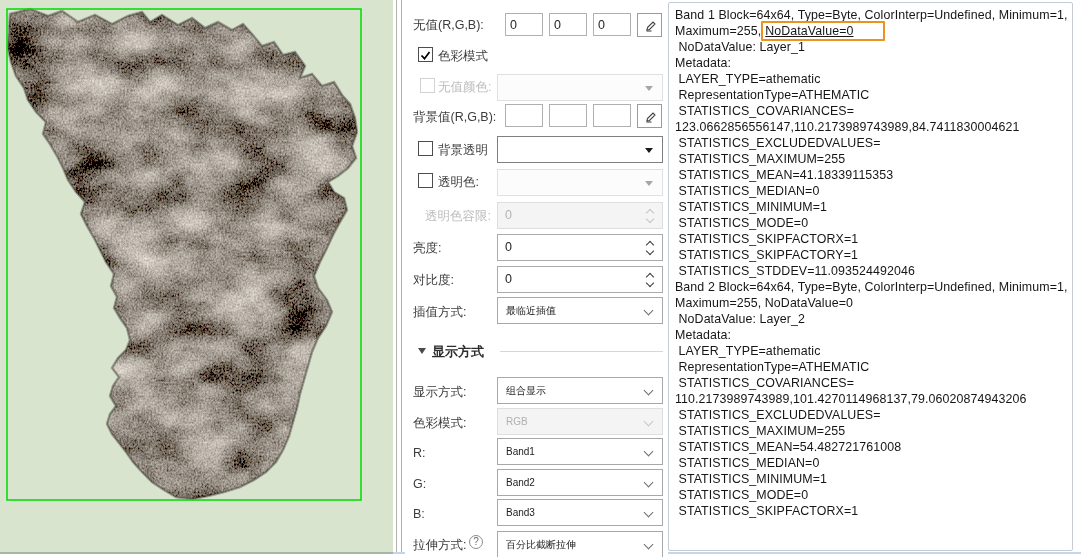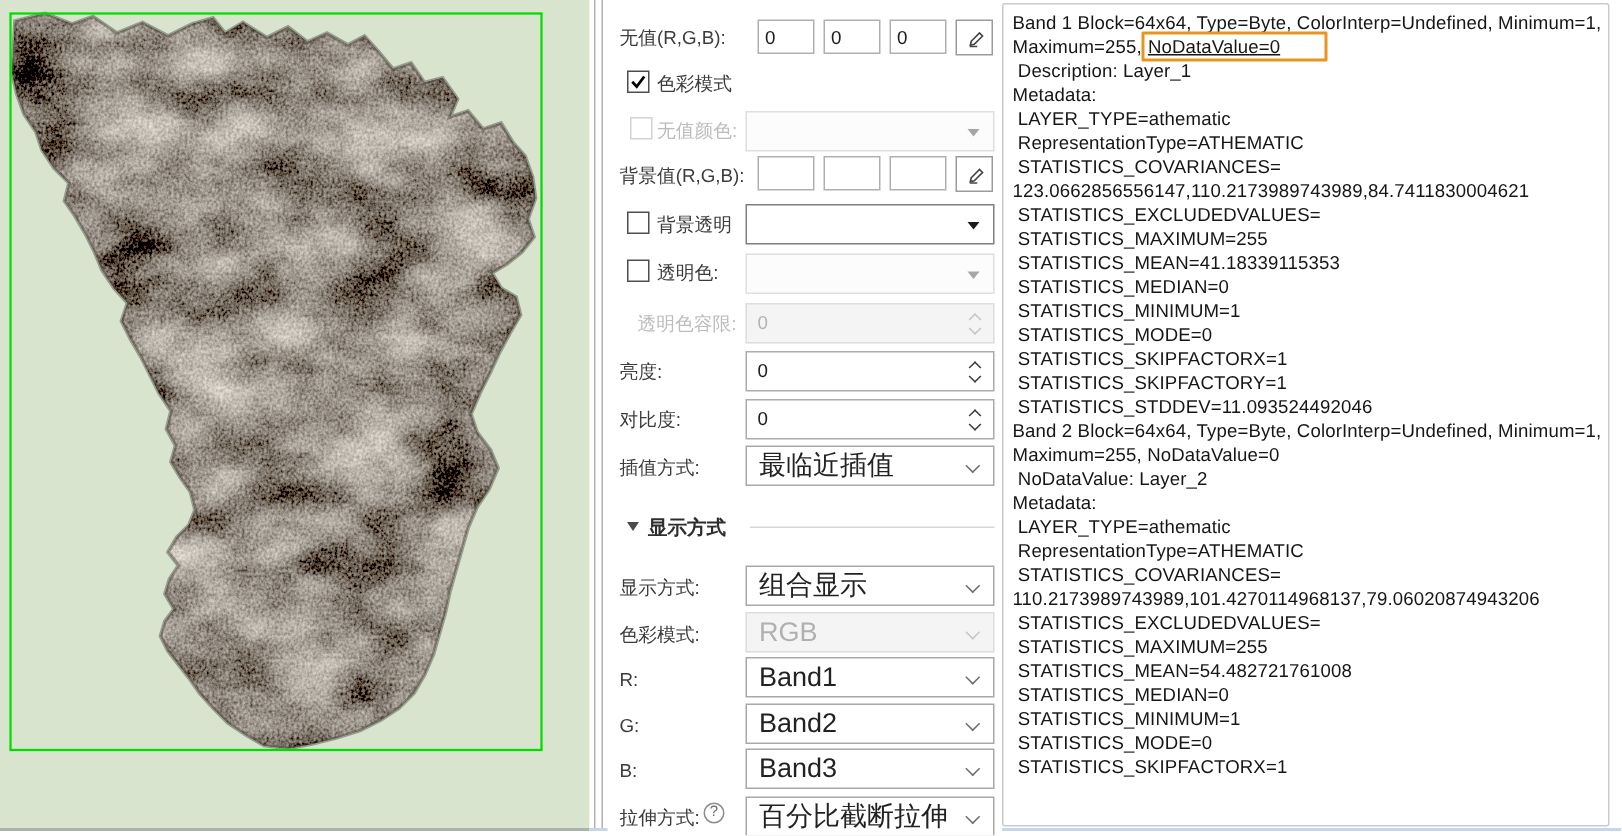--- a/index.html
+++ b/index.html
@@ -20,21 +20,21 @@
   .form-panel { position:absolute; left:405px; top:0; width:263px; height:557px; background:#fff; }
   .lbl { position:absolute; font-size:12.5px; color:#3c3c3c; white-space:nowrap; }
   .lbl.dis { color:#bcbcbc; }
   .inp { position:absolute; width:38px; height:23px; border:1px solid #b0b0b0; background:#fff;
          font-size:12.5px; color:#1e1e1e; padding:0 4px; font-family:inherit; }
   .penbtn { position:absolute; width:25px; height:24px; border:1px solid #9b9b9b; background:#fff; cursor:pointer;
             display:flex; align-items:center; justify-content:center; }
   .cb { position:absolute; width:15px; height:15px; border:1px solid #4d4d4d; background:#fff; }
   .cb.dis { border-color:#d2d2d2; }
   .combo { position:absolute; width:166px; height:27px; border:1px solid #a8a8a8; background:#fff;
-           font-size:18px; color:#222; line-height:25px; padding-left:8px; }
+           font-size:10px; color:#222; line-height:25px; padding-left:8px; }
   .combo.dark { border-color:#7f7f7f; }
   .combo.lite { border-color:#e0e0e0; background:#fcfcfc; }
   .combo.dis  { border-color:#dedede; background:#f4f4f4; color:#b0b0b0; }
   .chev { position:absolute; right:10px; top:9px; width:7px; height:7px;
           border-right:1.4px solid #6e6e6e; border-bottom:1.4px solid #6e6e6e; transform:rotate(45deg); }
   .chev.lite { border-color:#c6c6c6; }
   .tri { position:absolute; right:9px; top:11px; width:0; height:0;
          border-left:4px solid transparent; border-right:4px solid transparent; border-top:5px solid #1a1a1a; }
   .tri.gray { border-top-color:#a6a6a6; }
   .spin { position:absolute; width:166px; height:27px; border:1px solid #ababab; background:#fff;
@@ -216,21 +216,21 @@
     <div class="combo" style="left:92px; top:531px">
       <span>百分比截断拉伸</span>
       <span class="chev"></span>
     </div>
   </div>
 
   <div class="meta-panel">
     <div>
         <div class="mline">Band 1 Block=64x64, Type=Byte, ColorInterp=Undefined, Minimum=1,</div>
         <div class="mline">Maximum=255,<span class="hlbox">NoDataValue=0</span></div>
-        <div class="mline"> Description: Layer_1</div>
+        <div class="mline"> NoDataValue: Layer_1</div>
         <div class="mline">Metadata:</div>
         <div class="mline"> LAYER_TYPE=athematic</div>
         <div class="mline"> RepresentationType=ATHEMATIC</div>
         <div class="mline"> STATISTICS_COVARIANCES=</div>
         <div class="mline">123.0662856556147,110.2173989743989,84.7411830004621</div>
         <div class="mline"> STATISTICS_EXCLUDEDVALUES=</div>
         <div class="mline"> STATISTICS_MAXIMUM=255</div>
         <div class="mline"> STATISTICS_MEAN=41.18339115353</div>
         <div class="mline"> STATISTICS_MEDIAN=0</div>
         <div class="mline"> STATISTICS_MINIMUM=1</div>

